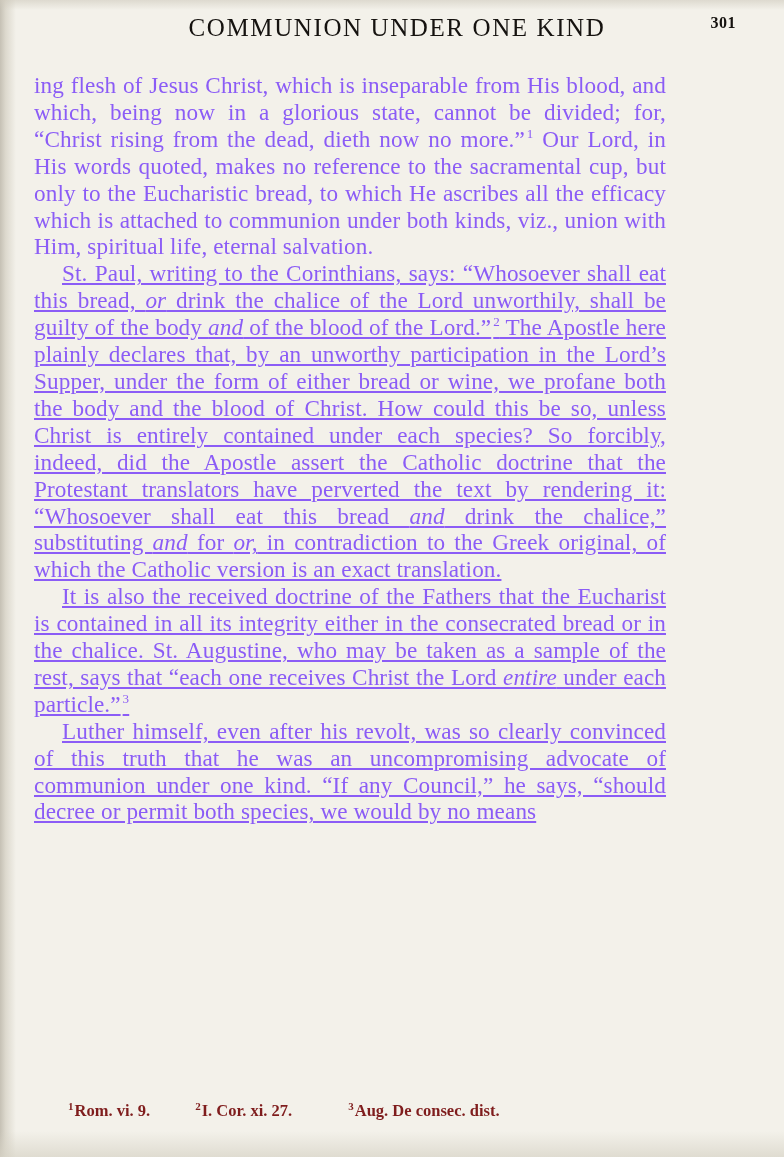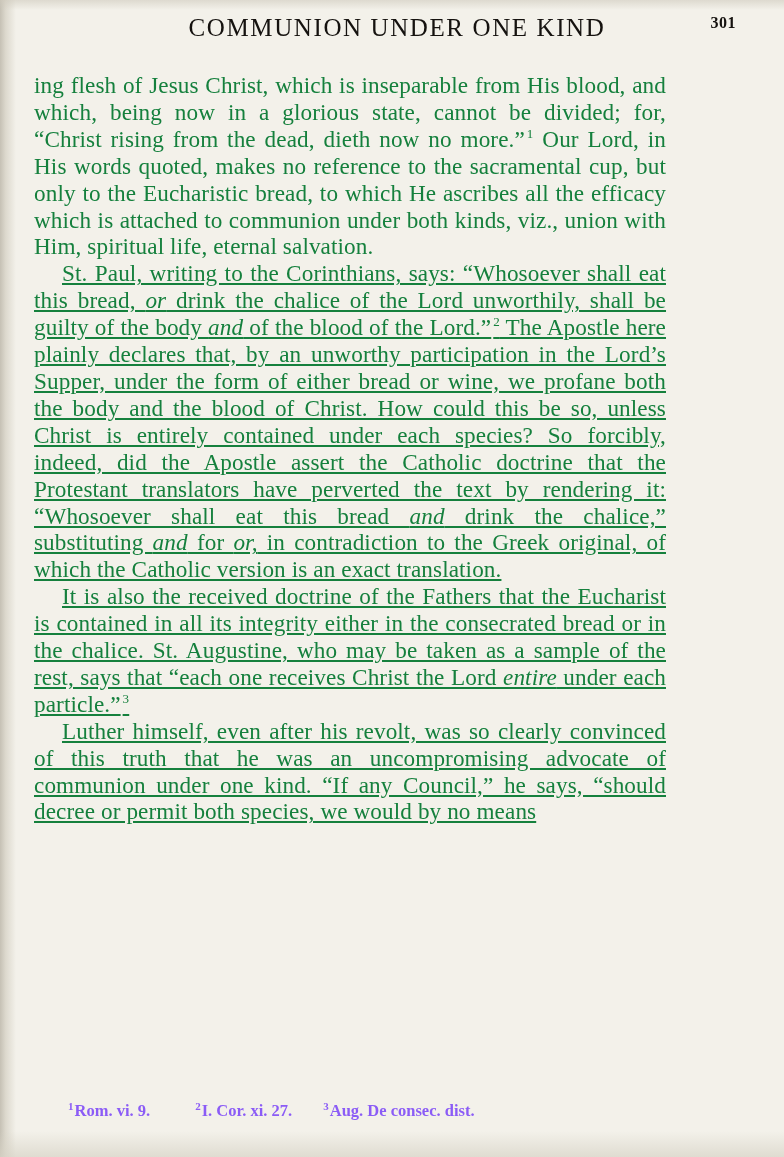--- a/index.html
+++ b/index.html
@@ -86,21 +86,21 @@
     left: 34px;
     width: 632px;
   }
 
   p.para {
     margin: 0;
     font-size: 23.2px;
     line-height: 26.9px;
     text-align: justify;
     text-justify: inter-word;
-    color: #15803d;
+    color: #8b5cf6;
     letter-spacing: 0.1px;
   }
   p.para.indent {
     text-indent: 28px;
   }
   p.para + p.para {
     margin-top: 0;
     text-decoration: underline;
   }
   .it {
@@ -116,29 +116,29 @@
 
   .footnotes {
     position: absolute;
     left: 52px;
     right: 60px;
     bottom: 36px;
     font-size: 16.5px;
     line-height: 20px;
     display: flex;
     gap: 0;
-    color: #8b5cf6;
+    color: #7f1d1d;
     font-weight: 600;
   }
   .footnotes .fn-item {
     white-space: nowrap;
   }
   .footnotes .fn-item.f1 { margin-left: 16px; }
   .footnotes .fn-item.f2 { margin-left: 45px; }
-  .footnotes .fn-item.f3 { margin-left: 31px; }
+  .footnotes .fn-item.f3 { margin-left: 56px; }
   .footnotes sup {
     font-size: 11px;
     vertical-align: super;
     line-height: 0;
     padding-right: 1px;
   }
 </style>
 </head>
 <body>
 

